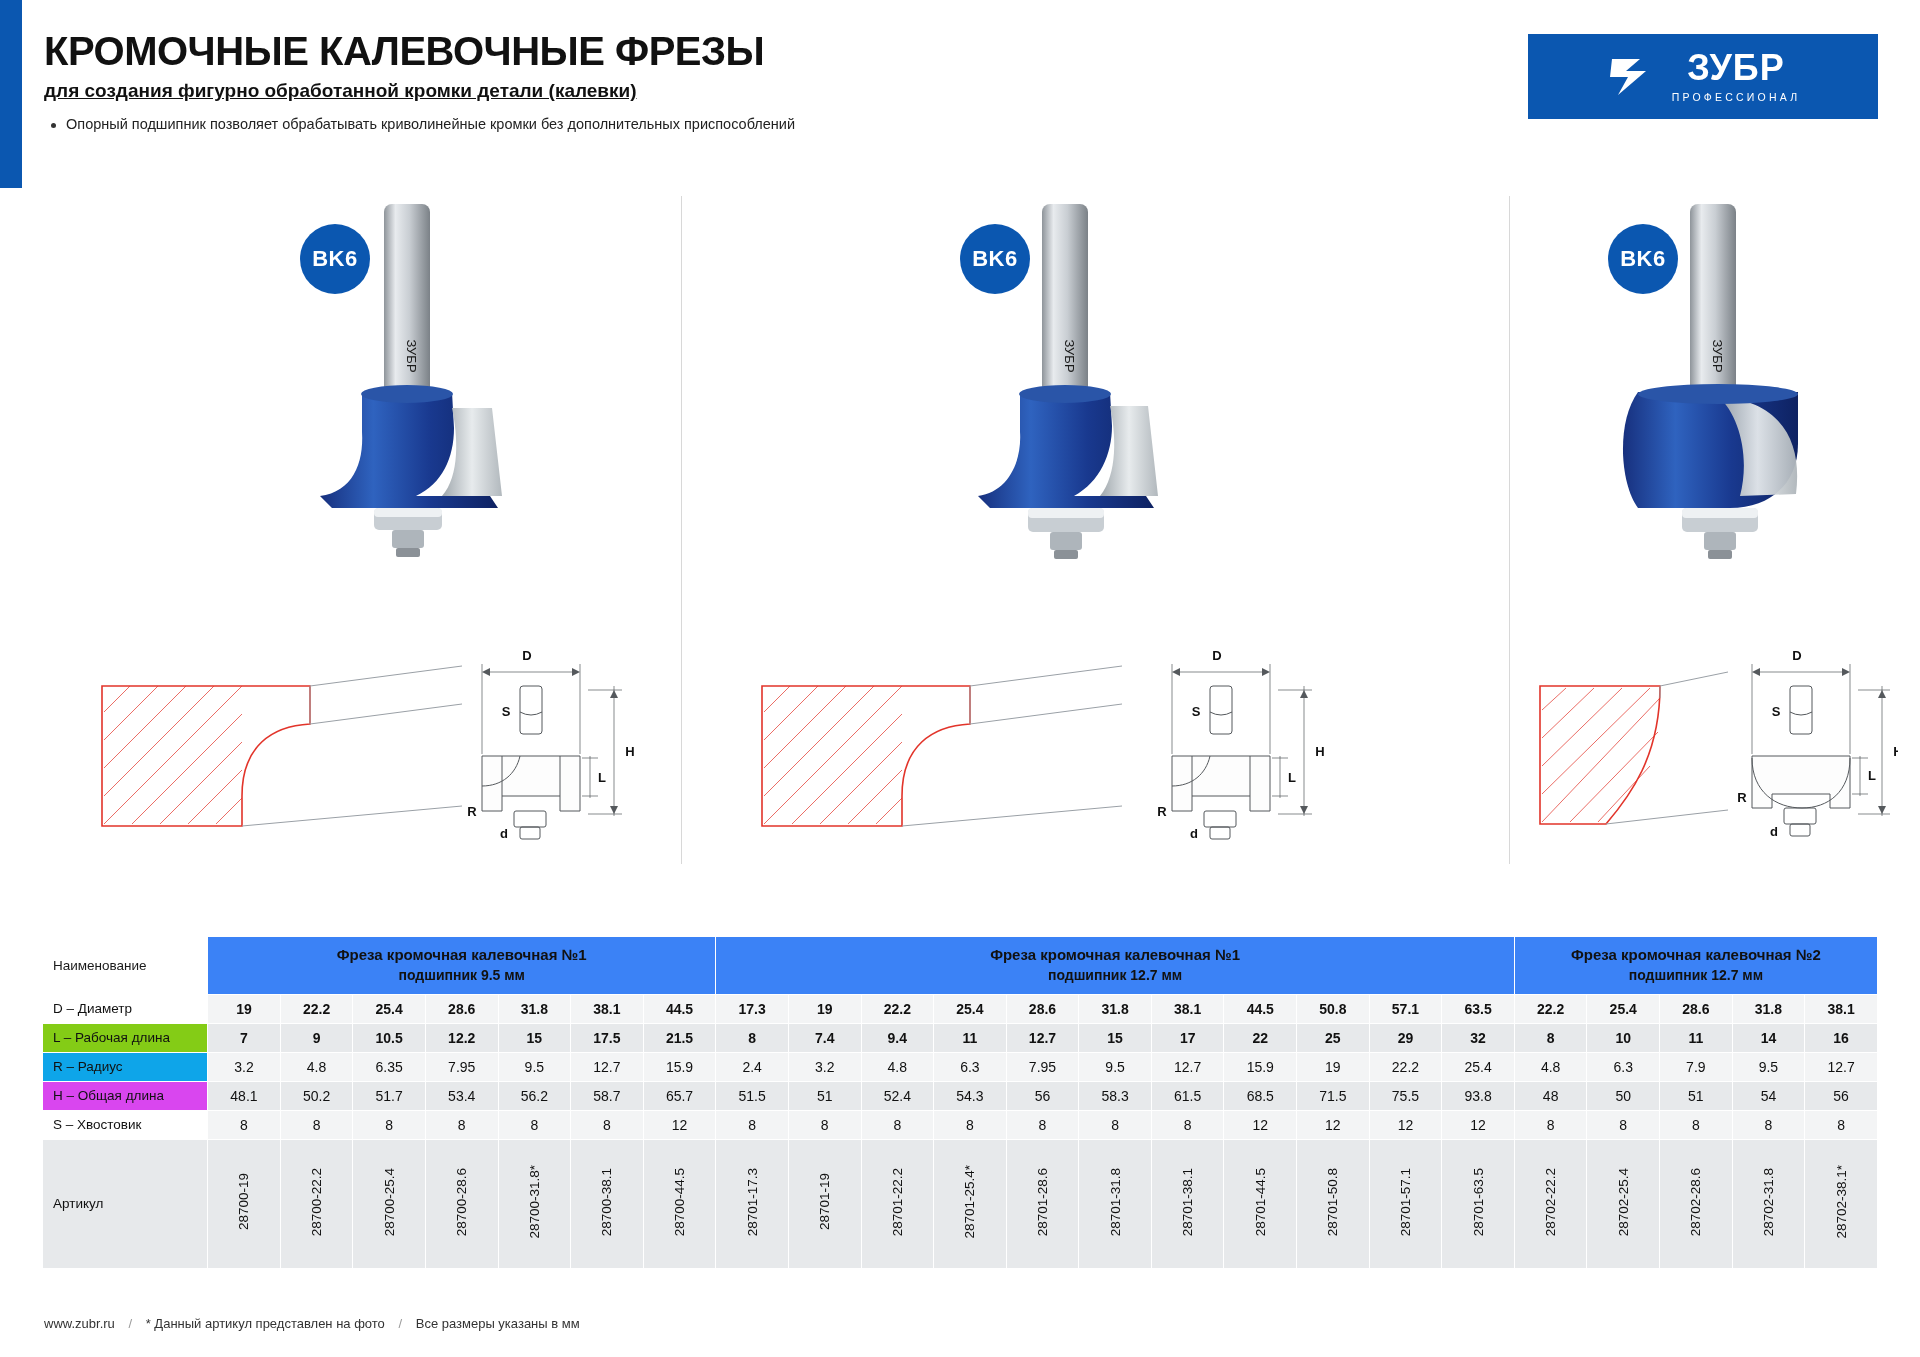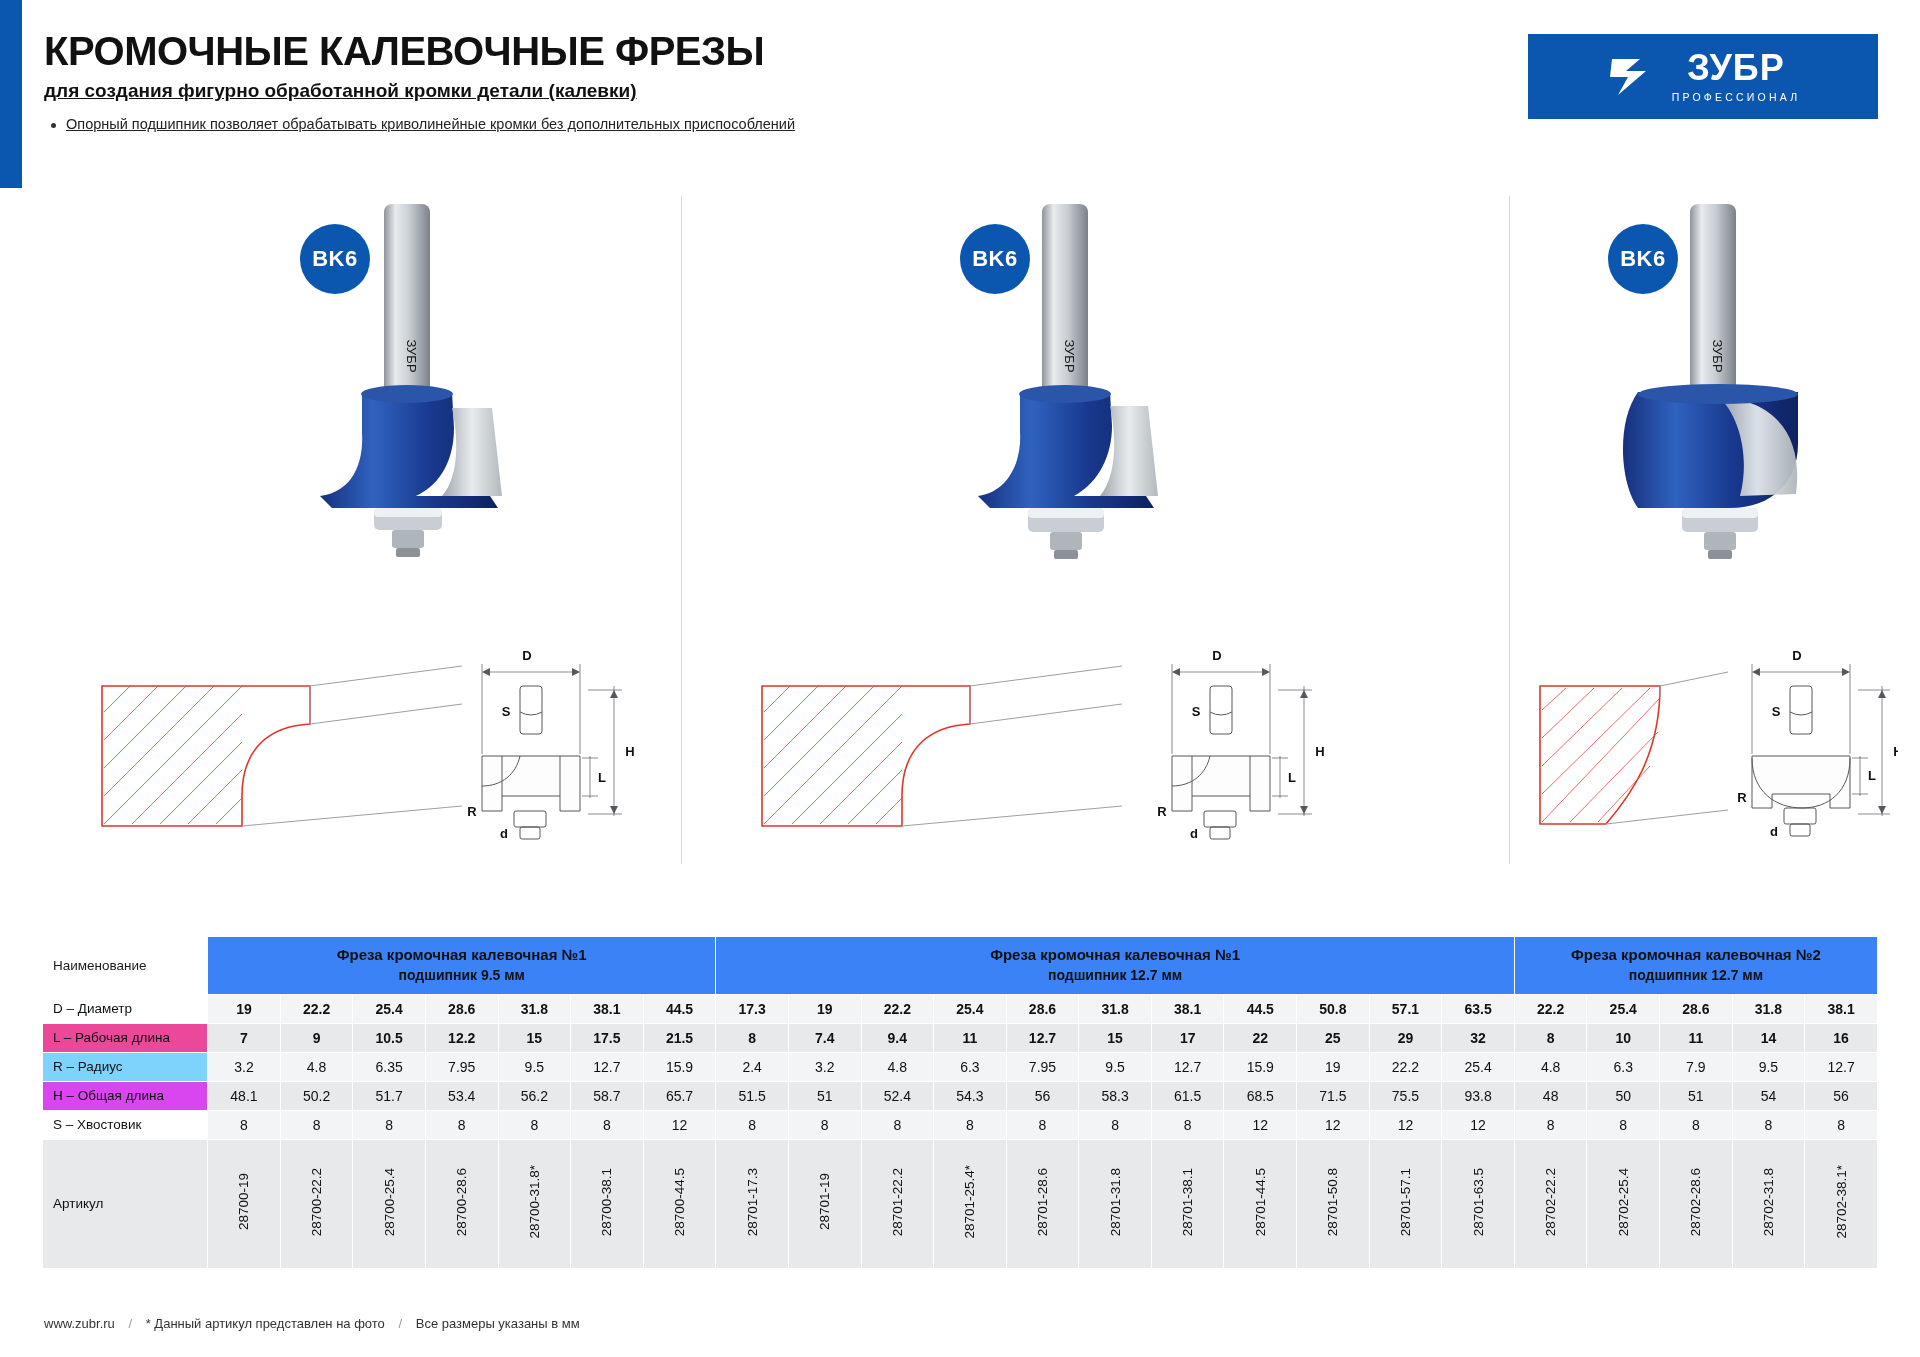--- a/index.html
+++ b/index.html
@@ -16,21 +16,21 @@
   
   .left-bar{position:absolute;left:0;top:0;width:22px;height:188px;background:#0b57b0;}
   .header{position:absolute;left:44px;top:30px;width:1300px;}
   .title{
     font-size:40px;font-weight:bold;letter-spacing:-0.5px;
     text-transform:uppercase;color:#111;line-height:1.05;
   }
   .subtitle{font-size:19px;font-weight:bold;color:#111;margin-top:8px;text-decoration:underline;}
   .bullet-row{display:flex;align-items:flex-start;margin-top:13px;}
   .bullet-dot{width:5px;height:5px;border-radius:50%;background:#333;margin:8px 10px 0 7px;flex:none;}
-  .bullet-text{font-size:14.5px;color:#222;line-height:1.25;text-decoration:underline;}
+  .bullet-text{font-size:14.5px;color:#222;line-height:1.25;}
 
   
   .logo{
     position:absolute;right:42px;top:34px;width:350px;height:85px;
     background:#0b57b0;display:flex;align-items:center;justify-content:center;
   }
   .logo-inner{display:flex;align-items:center;gap:14px;}
   .logo-mark{width:52px;height:52px;position:relative;}
   .logo-mark .chev{position:absolute;left:0;top:0;width:52px;height:52px;}
   .logo-text{display:flex;flex-direction:column;align-items:center;line-height:1;}
@@ -363,21 +363,21 @@
             <td class="cell b">50.8</td>
             <td class="cell b">57.1</td>
             <td class="cell b">63.5</td>
             <td class="cell b">22.2</td>
             <td class="cell b">25.4</td>
             <td class="cell b">28.6</td>
             <td class="cell b">31.8</td>
             <td class="cell b">38.1</td>
           </tr>
           <tr>
-            <td class="rowlabel alt" style="background:#ec4899">L – Рабочая длина</td>
+            <td class="rowlabel alt" style="background:#84cc16">L – Рабочая длина</td>
             <td class="cell alt b">7</td>
             <td class="cell alt b">9</td>
             <td class="cell alt b">10.5</td>
             <td class="cell alt b">12.2</td>
             <td class="cell alt b">15</td>
             <td class="cell alt b">17.5</td>
             <td class="cell alt b">21.5</td>
             <td class="cell alt b">8</td>
             <td class="cell alt b">7.4</td>
             <td class="cell alt b">9.4</td>
@@ -389,21 +389,21 @@
             <td class="cell alt b">25</td>
             <td class="cell alt b">29</td>
             <td class="cell alt b">32</td>
             <td class="cell alt b">8</td>
             <td class="cell alt b">10</td>
             <td class="cell alt b">11</td>
             <td class="cell alt b">14</td>
             <td class="cell alt b">16</td>
           </tr>
           <tr>
-            <td class="rowlabel" style="background:#7dd3fc">R – Радиус</td>
+            <td class="rowlabel" style="background:#0ea5e9">R – Радиус</td>
             <td class="cell">3.2</td>
             <td class="cell">4.8</td>
             <td class="cell">6.35</td>
             <td class="cell">7.95</td>
             <td class="cell">9.5</td>
             <td class="cell">12.7</td>
             <td class="cell">15.9</td>
             <td class="cell">2.4</td>
             <td class="cell">3.2</td>
             <td class="cell">4.8</td>

